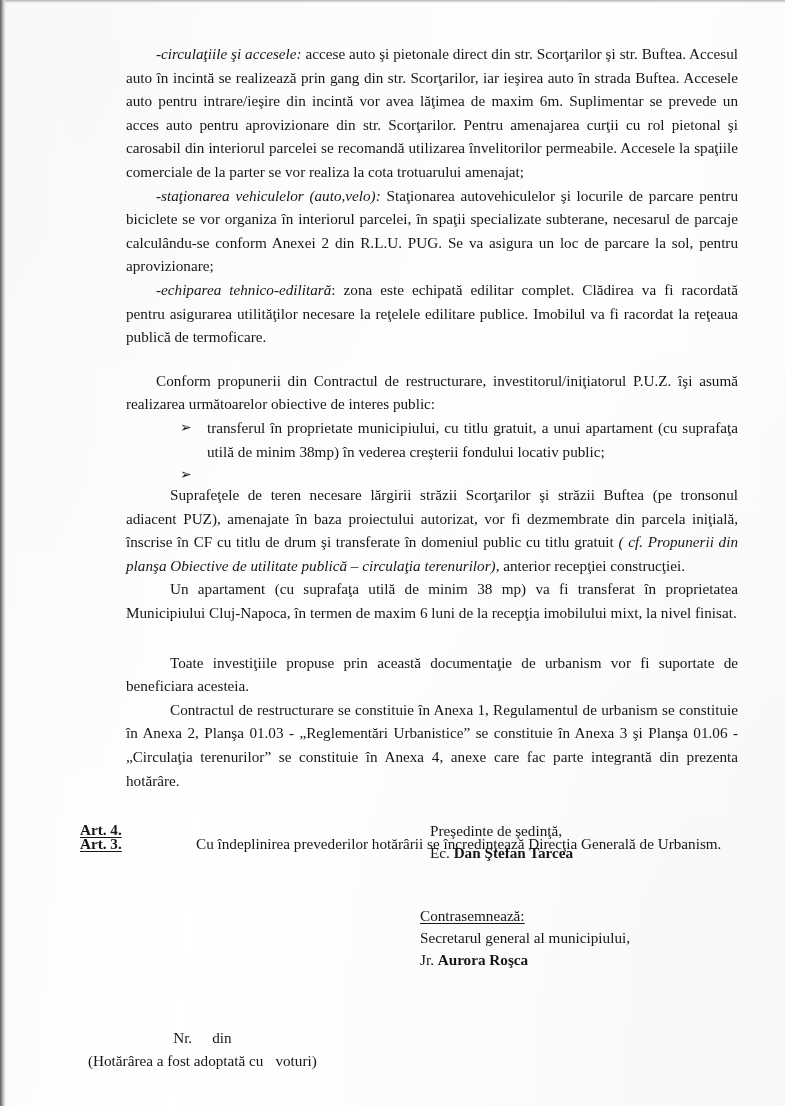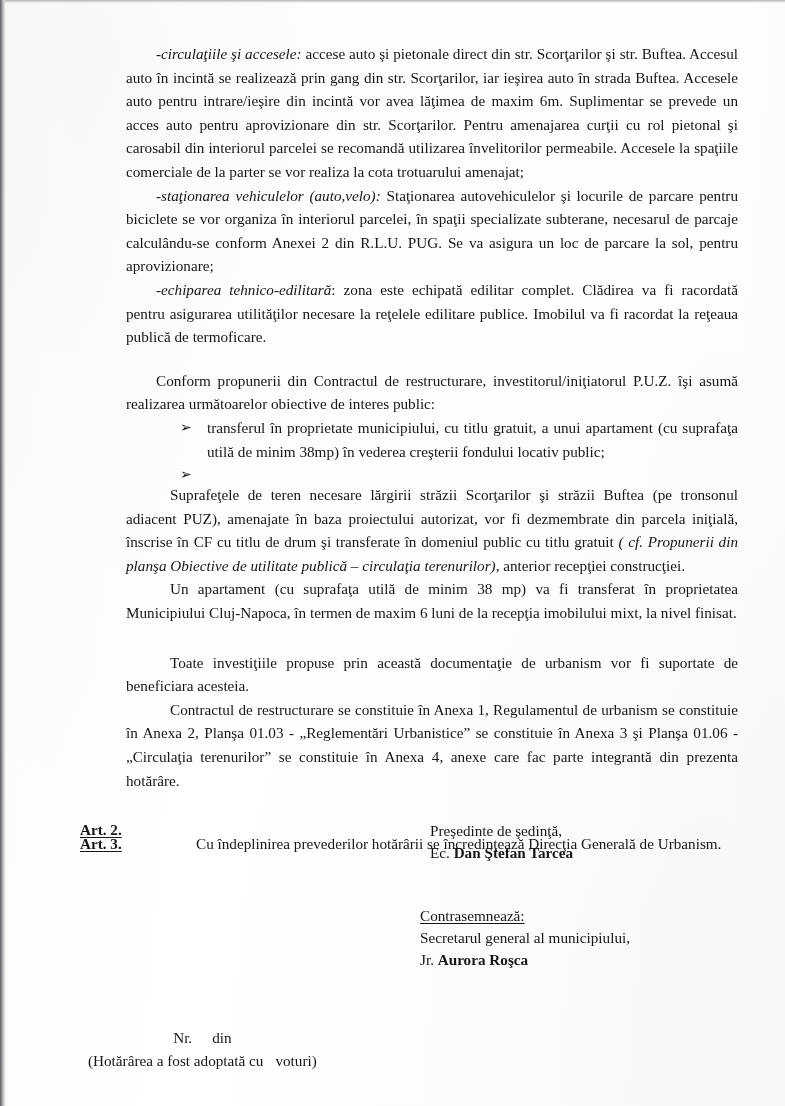--- a/index.html
+++ b/index.html
@@ -186,21 +186,21 @@
 
     <div class="gap-lg"></div>
 
     <p class="indent-lg">Toate investiţiile propuse prin această documentaţie de urbanism vor fi suportate de beneficiara acesteia.</p>
 
     <p class="indent-lg">Contractul de restructurare se constituie în Anexa 1, Regulamentul de urbanism se constituie în Anexa 2, Planşa 01.03 - „Reglementări Urbanistice” se constituie în Anexa 3 şi Planşa 01.06 - „Circulaţia terenurilor” se constituie în Anexa 4, anexe care fac parte integrantă din prezenta hotărâre.</p>
 
     <div class="gap-lg"></div>
 
     <div class="article-row">
-      <span class="article-label">Art. 2.</span>
+      <span class="article-label">Art. 4.</span>
     </div>
 
     <div class="gap-sm"></div>
 
     <div class="article-row">
       <span class="article-label">Art. 3.</span>
       <span>Cu îndeplinirea prevederilor hotărârii se încredinţează Direcţia Generală de Urbanism.</span>
     </div>
 
   </div>

